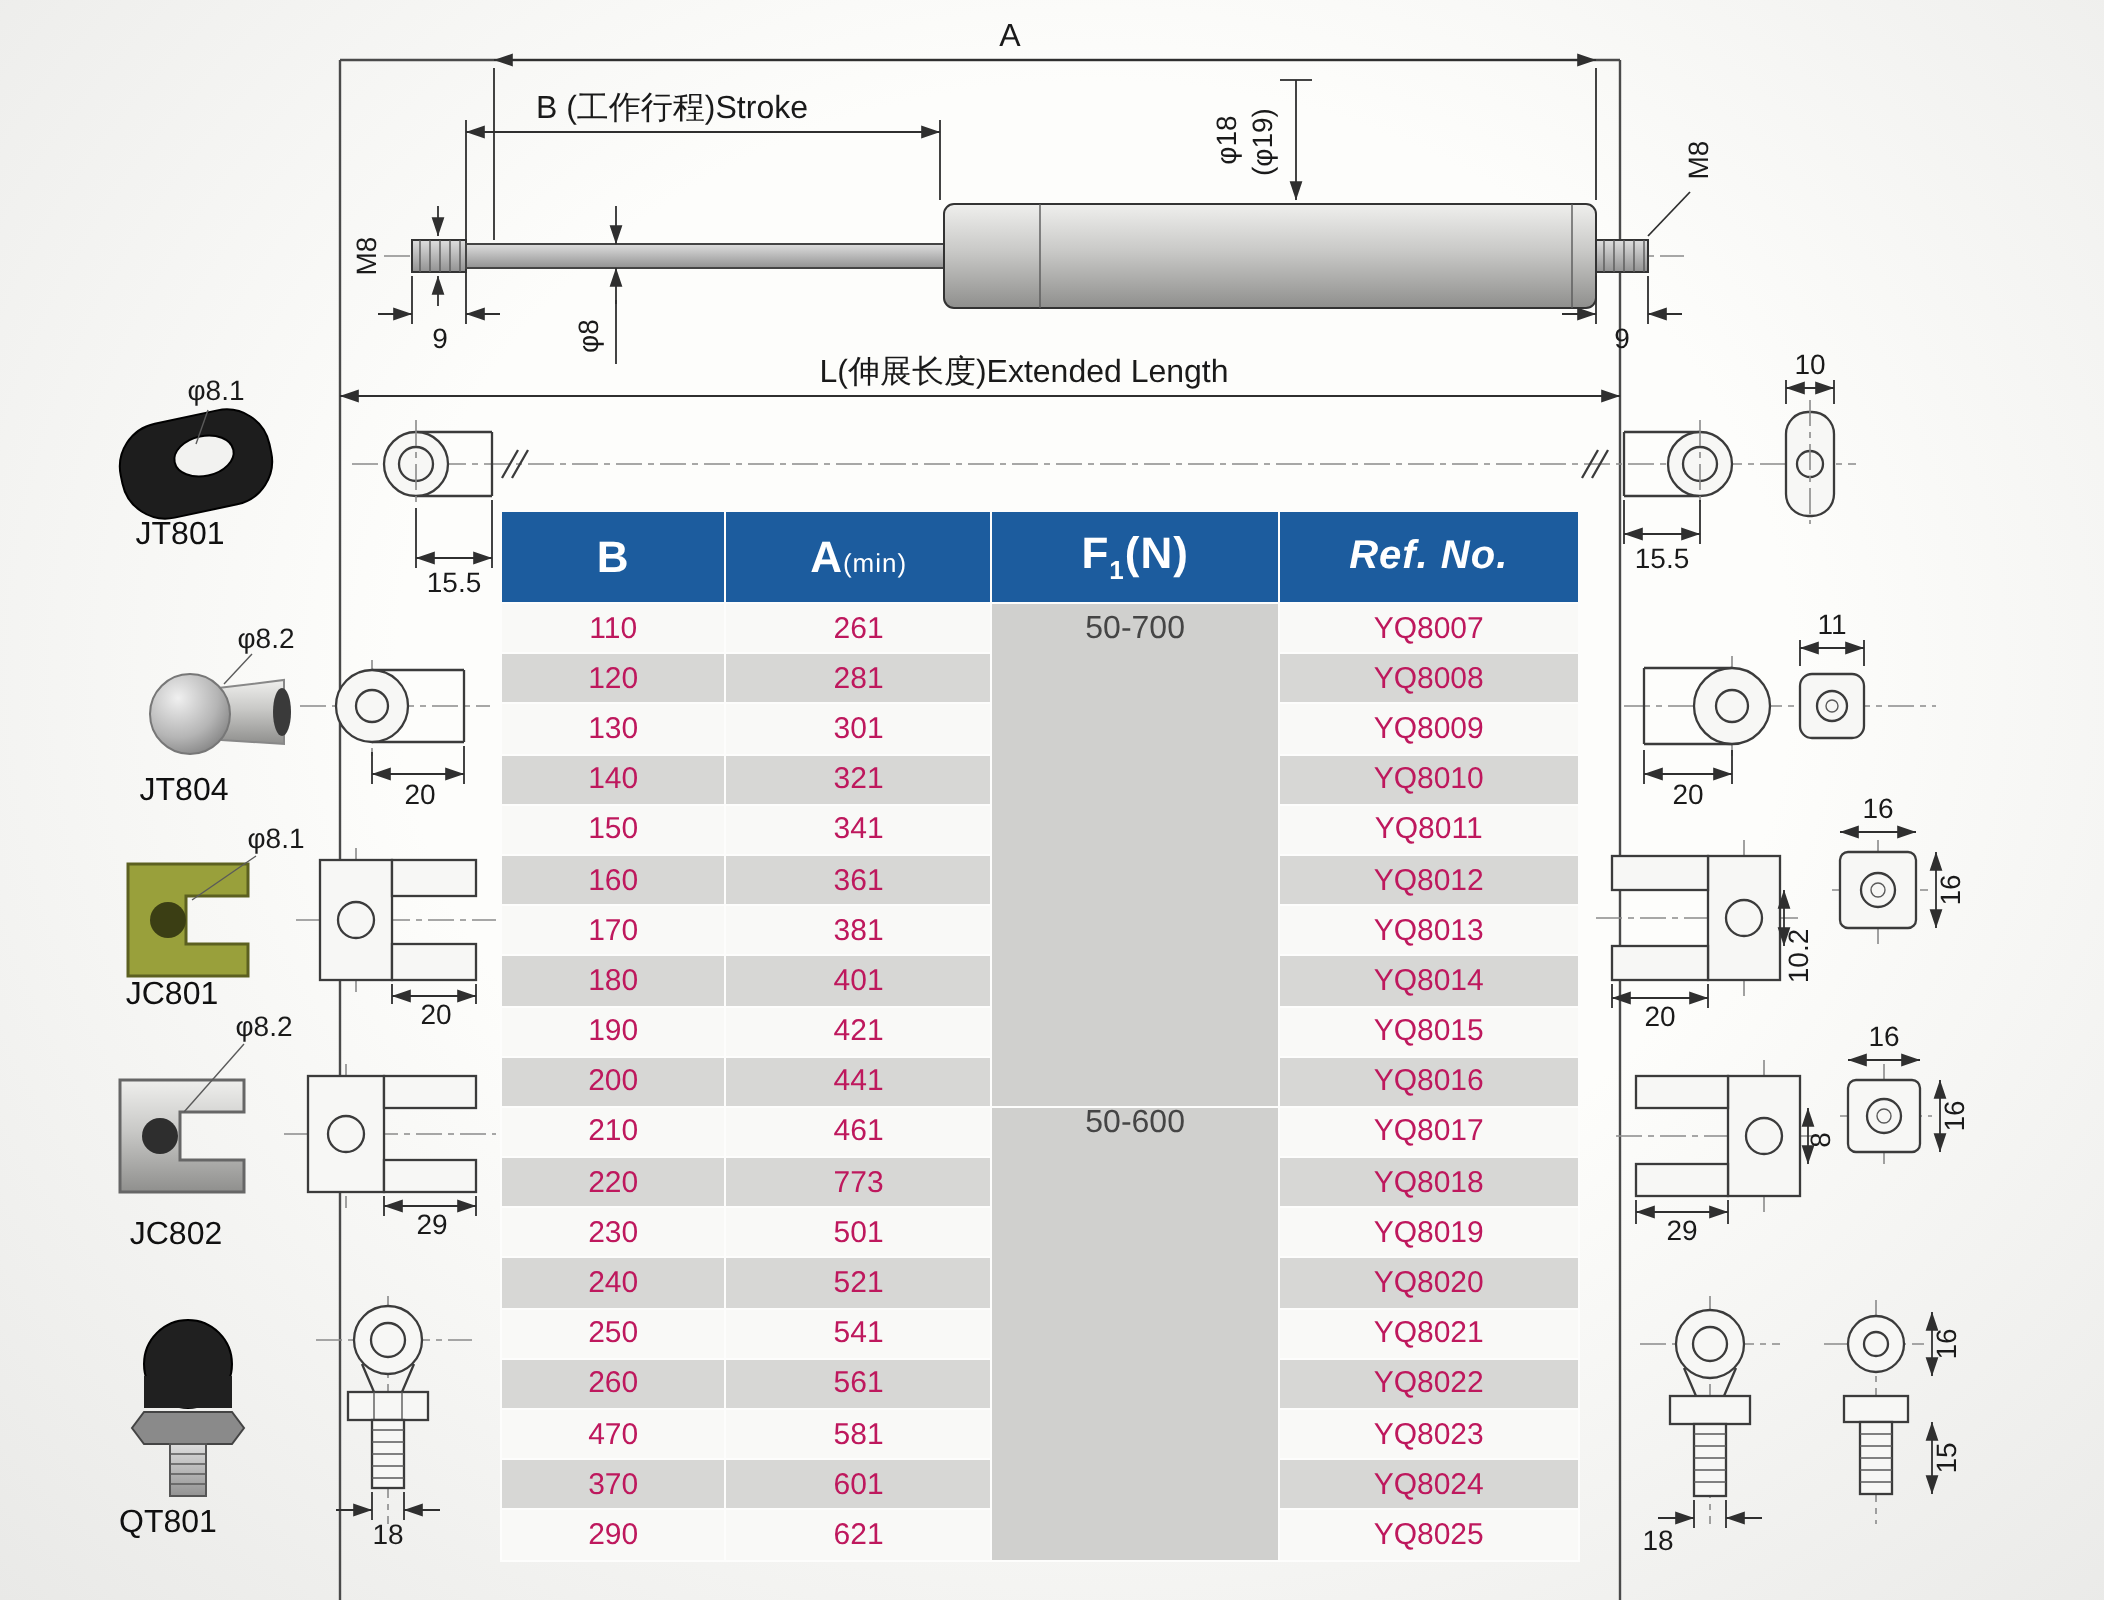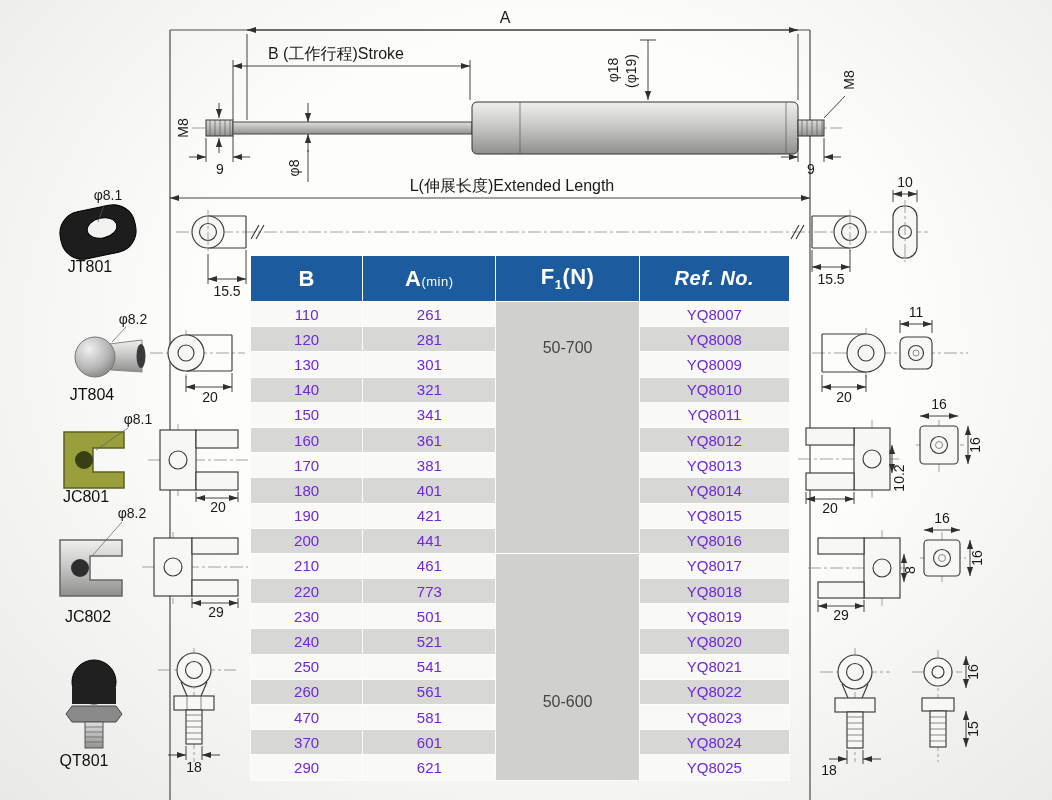--- a/index.html
+++ b/index.html
@@ -19,25 +19,25 @@
   .dim { stroke:#2f2f2f; stroke-width:0.9; fill:none; }
   .white { fill:#f7f7f5; }
 
   .table-wrap { position:absolute; left:250px; top:255px; width:540px; height:545px; }
   table.spec { width:100%; border-collapse:collapse; table-layout:fixed; }
   .spec th, .spec td { border:1px solid #fdfdfc; text-align:center; padding:0; overflow:hidden; }
   .spec thead th { background:var(--header-bg); color:#fff; height:46px; font-size:22px; font-weight:bold; letter-spacing:.5px; }
   .spec thead th .min { font-size:13px; font-weight:normal; }
   .spec thead th sub { font-size:13px; }
   .spec thead th.ref { font-size:20px;font-style:italic; }
-  .spec tbody td { height:25.2px; font-size:15px; color:#6d28d9; background:#f9f9f7; line-height:1; }
+  .spec tbody td { height:25.2px; font-size:15px; color:#be185d; background:#f9f9f7; line-height:1; }
   .spec tr.shade td { background:var(--row-shade); }
   .spec td.f1 { background:var(--f1-bg) !important; font-size:16px; color:#454545; vertical-align:top; }
-  .spec td.f1.g0 { padding-top:38px; }
-  .spec td.f1.g1 { padding-top:140px; }
+  .spec td.f1.g0 { padding-top:5px; }
+  .spec td.f1.g1 { }
 </style>
 </head>
 <body>
 
 <div class="screen">
 
 <svg class="blueprint" width="1052" height="800" viewBox="0 0 1052 800">
   <defs>
     <marker id="ar" markerWidth="11" markerHeight="9" refX="9.4" refY="4" orient="auto-start-reverse" markerUnits="userSpaceOnUse">
       <path d="M0,0.8 L9.5,4 L0,7.2 Z" fill="#2f2f2f"></path>

